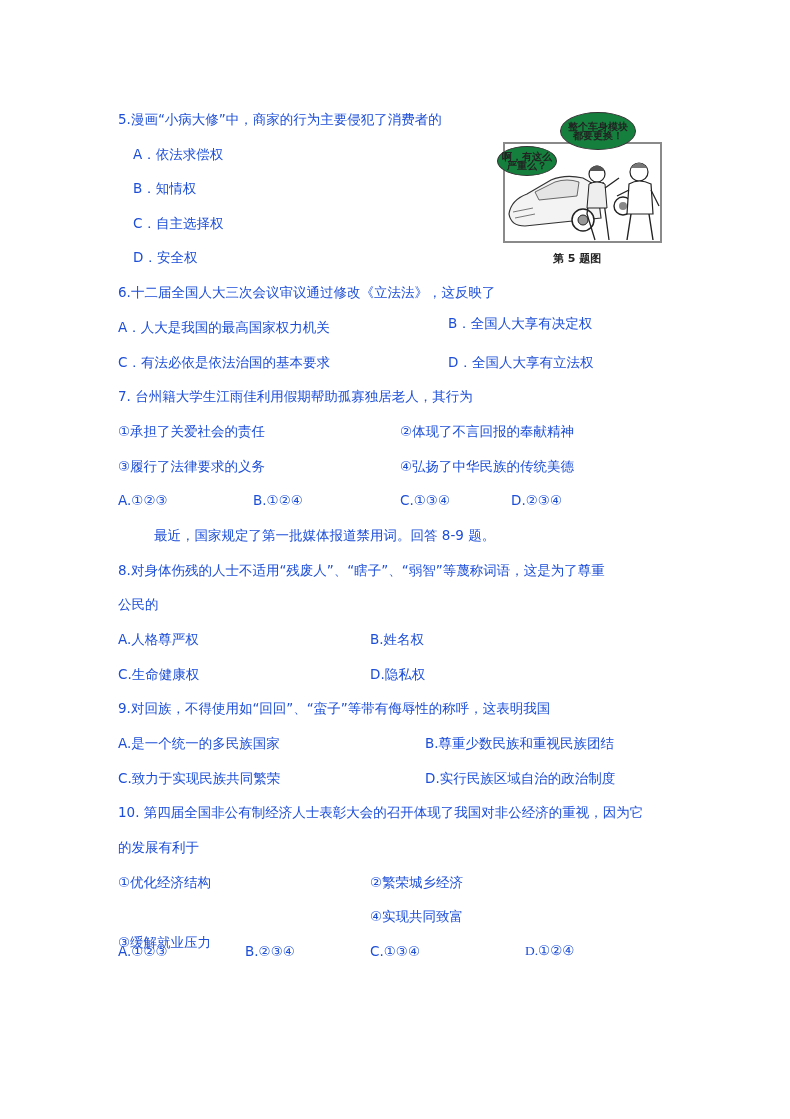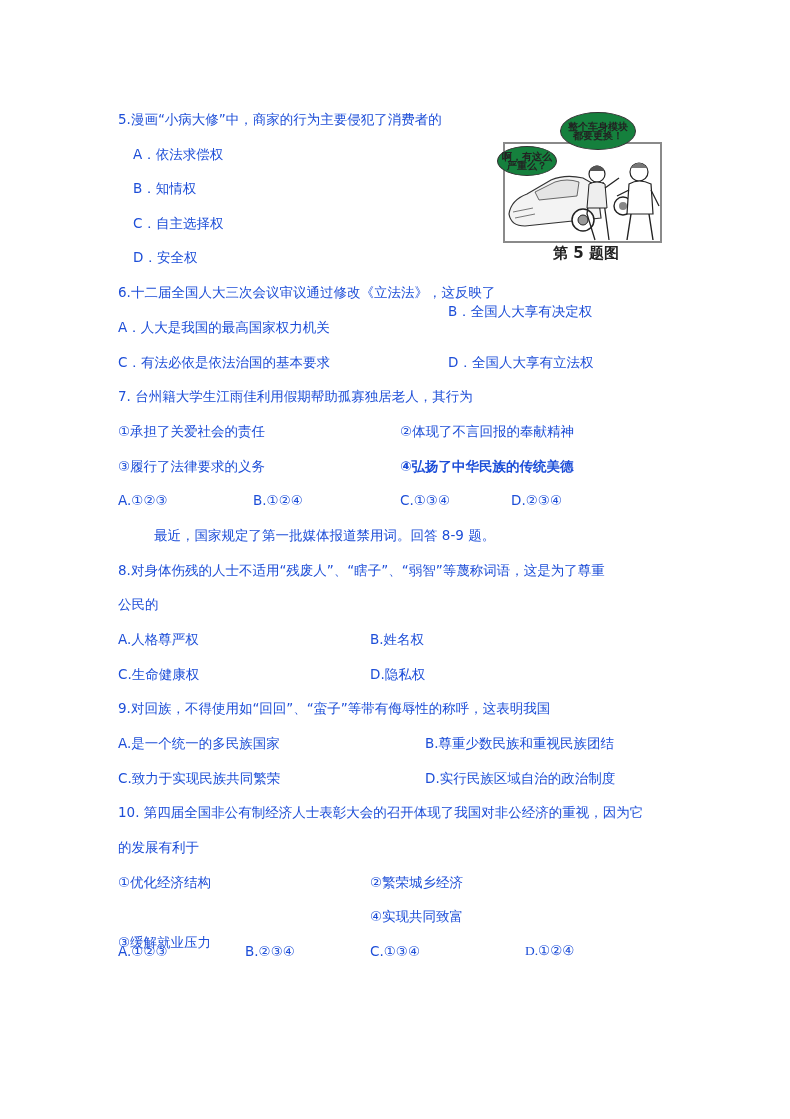--- a/index.html
+++ b/index.html
@@ -1,21 +1,21 @@
 <!DOCTYPE html>
 <html><head>
 <meta charset="utf-8">
 <style>
   html, body { margin: 0; padding: 0; background: #ffffff; }
   body { width: 790px; height: 1119px; position: relative; overflow: hidden;
          font-family: "DejaVu Sans", "Liberation Sans", sans-serif; color: #111; }
   .line { position: absolute; font-size: 13.5px; line-height: 18px; white-space: nowrap; color: #1d4ed8; }
   .figure { position: absolute; left: 503px; top: 142px; width: 159px; height: 101px;
             border: 2px solid #8a8a8a; box-sizing: border-box; background: #fff; overflow: visible; }
-  .caption { position: absolute; left: 553px; top: 244px; font-size: 15px; font-weight: bold; color: #222; }
+  .caption { position: absolute; left: 553px; top: 251px; font-size: 11px; font-weight: bold; color: #222; }
   .bubble { position: absolute; border: 1.5px solid #333; border-radius: 50%; background: #15803d;
             font-size: 10px; line-height: 9px; text-align: center; font-weight: bold; color: #222;
             display: flex; align-items: center; justify-content: center; flex-direction: column; }
   svg { position: absolute; left: 0; top: 0; }
 </style>
 </head>
 <body>
 
 <div class="line" style="left:118px; top:110px;">5.漫画“小病大修”中，商家的行为主要侵犯了消费者的</div>
 <div class="line" style="left:133px; top:145px;">A．依法求偿权</div>
@@ -53,29 +53,29 @@
   <span>都要更换！</span>
 </div>
 <div class="bubble" style="left:497px; top:146px; width:58px; height:28px;">
   <span>啊，有这么</span>
   <span>严重么？</span>
 </div>
 <div class="caption">第 5 题图</div>
 
 <div class="line" style="left:118px; top:283px;">6.十二届全国人大三次会议审议通过修改《立法法》，这反映了</div>
 <div class="line" style="left:118px; top:318px;">A．人大是我国的最高国家权力机关</div>
-<div class="line" style="left:448px; top:302px;">B．全国人大享有决定权</div>
+<div class="line" style="left:448px; top:314px;">B．全国人大享有决定权</div>
 <div class="line" style="left:118px; top:353px;">C．有法必依是依法治国的基本要求</div>
 <div class="line" style="left:448px; top:353px;">D．全国人大享有立法权</div>
 
 <div class="line" style="left:118px; top:387px;">7.  台州籍大学生江雨佳利用假期帮助孤寡独居老人，其行为</div>
 <div class="line" style="left:118px; top:422px;">①承担了关爱社会的责任</div>
 <div class="line" style="left:400px; top:422px;">②体现了不言回报的奉献精神</div>
 <div class="line" style="left:118px; top:457px;">③履行了法律要求的义务</div>
-<div class="line" style="left:400px; top:457px;font-weight:bold;">④弘扬了中华民族的传统美德</div>
+<div class="line" style="left:400px; top:457px;">④弘扬了中华民族的传统美德</div>
 <div class="line" style="left:118px; top:491px;">A.①②③</div>
 <div class="line" style="left:253px; top:491px;">B.①②④</div>
 <div class="line" style="left:400px; top:491px;">C.①③④</div>
 <div class="line" style="left:511px; top:491px;">D.②③④</div>
 
 <div class="line" style="left:154px; top:526px;">最近，国家规定了第一批媒体报道禁用词。回答 8-9 题。</div>
 
 <div class="line" style="left:118px; top:561px;">8.对身体伤残的人士不适用“残废人”、“瞎子”、“弱智”等蔑称词语，这是为了尊重</div>
 <div class="line" style="left:118px; top:595px;">公民的</div>
 <div class="line" style="left:118px; top:630px;">A.人格尊严权</div>

